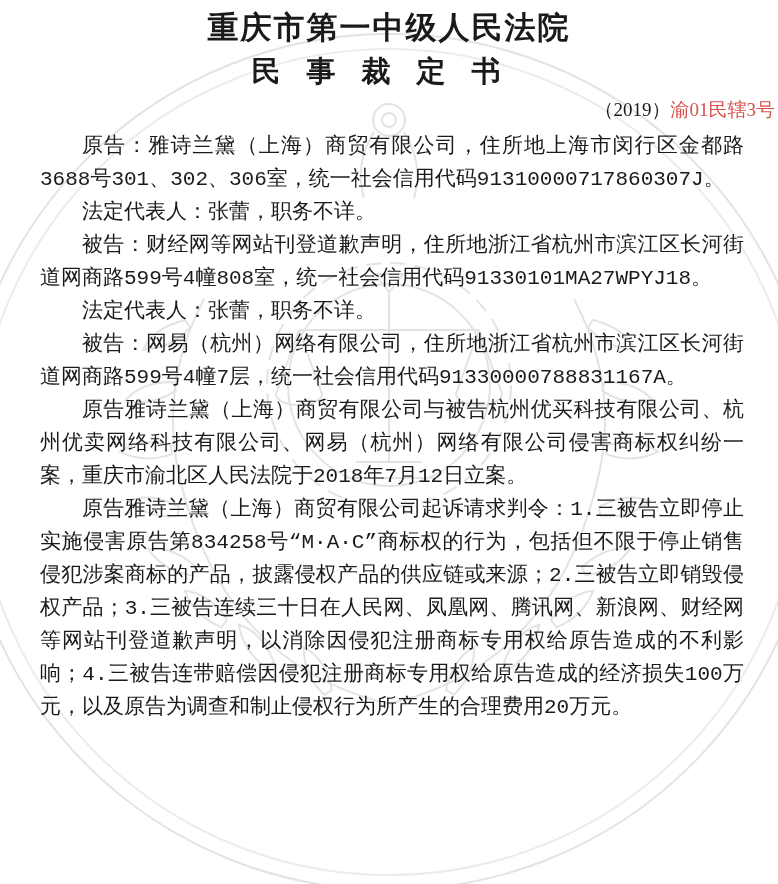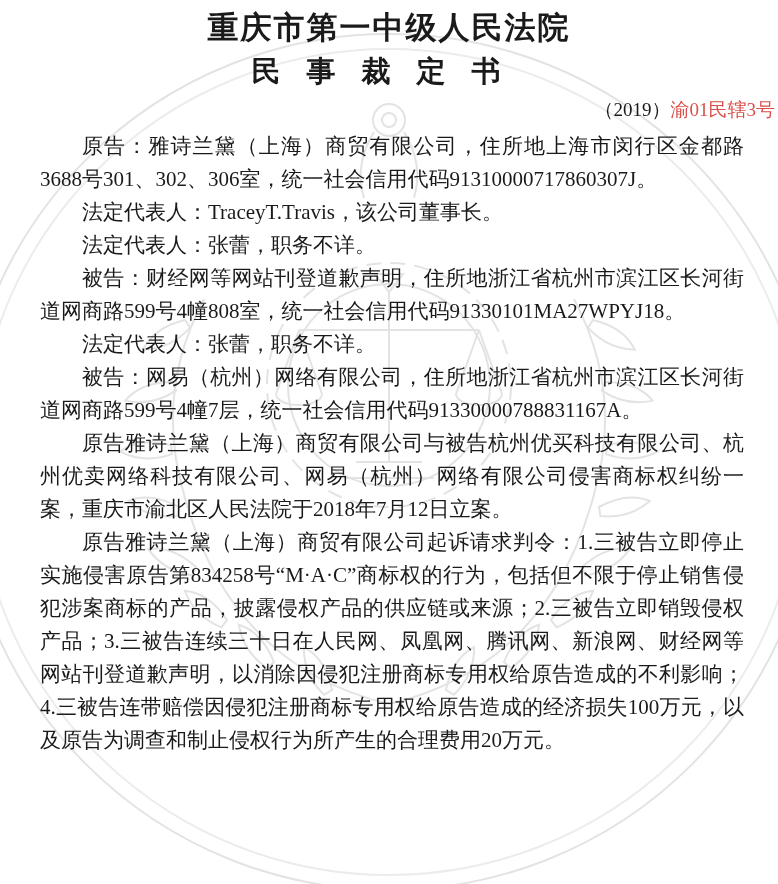--- a/index.html
+++ b/index.html
@@ -30,21 +30,21 @@
   .case-line {
     margin-top:8px; padding-right:3px;
     text-align:right; font-size:19px; line-height:24px;
   }
   .case-line .red { color:#d94f4a; }
   .doc-body {
     margin:8px 34px 0 40px;
     font-size:21px; line-height:33px;
     text-align:justify; text-justify:inter-ideograph;
   }
-  .doc-body p { margin:0; padding:0; text-indent:2em; }
+  .doc-body p { margin:0; padding:0; text-indent:2em;font-family:Liberation Mono, monospace; }
 </style>
 </head>
 <body>
 
 <div class="page">
 
   <svg class="watermark" viewBox="0 0 778 884" width="778" height="884" xmlns="http://www.w3.org/2000/svg">
     <defs>
       <path id="leafL" d="M0 0 Q-16 -28 -40 -32 Q-32 -6 -6 7 Z"></path>
     </defs>
@@ -95,21 +95,20 @@
 
   <div class="content">
     <h1 class="court-name">重庆市第一中级人民法院</h1>
 
     <h2 class="doc-type">民事裁定书</h2>
 
     <div class="case-line"><span>（2019）</span><span class="red" style="color: rgb(217, 79, 74);">渝01民辖3号</span></div>
 
     <div class="doc-body">
       <p>原告：雅诗兰黛（上海）商贸有限公司，住所地上海市闵行区金都路3688号301、302、306室，统一社会信用代码91310000717860307J。</p>
-      <p>法定代表人：TraceyT.Travis，该公司董事长。</p>
       <p>法定代表人：张蕾，职务不详。</p>
       <p>被告：财经网等网站刊登道歉声明，住所地浙江省杭州市滨江区长河街道网商路599号4幢808室，统一社会信用代码91330101MA27WPYJ18。</p>
       <p>法定代表人：张蕾，职务不详。</p>
       <p>被告：网易（杭州）网络有限公司，住所地浙江省杭州市滨江区长河街道网商路599号4幢7层，统一社会信用代码91330000788831167A。</p>
       <p>原告雅诗兰黛（上海）商贸有限公司与被告杭州优买科技有限公司、杭州优卖网络科技有限公司、网易（杭州）网络有限公司侵害商标权纠纷一案，重庆市渝北区人民法院于2018年7月12日立案。</p>
       <p>原告雅诗兰黛（上海）商贸有限公司起诉请求判令：1.三被告立即停止实施侵害原告第834258号“M·A·C”商标权的行为，包括但不限于停止销售侵犯涉案商标的产品，披露侵权产品的供应链或来源；2.三被告立即销毁侵权产品；3.三被告连续三十日在人民网、凤凰网、腾讯网、新浪网、财经网等网站刊登道歉声明，以消除因侵犯注册商标专用权给原告造成的不利影响；4.三被告连带赔偿因侵犯注册商标专用权给原告造成的经济损失100万元，以及原告为调查和制止侵权行为所产生的合理费用20万元。</p>
     </div>
   </div>
 </div>
 

